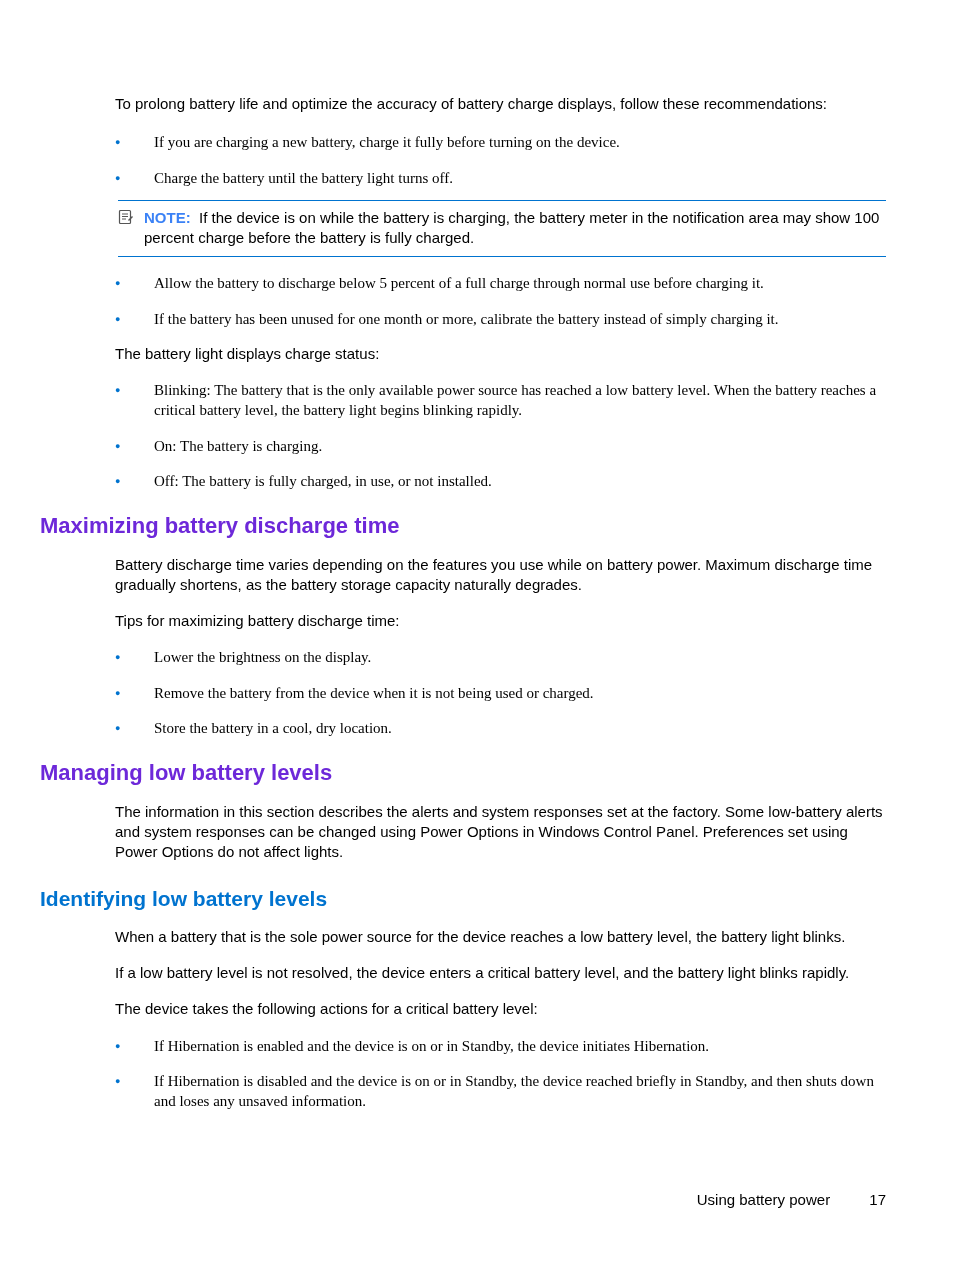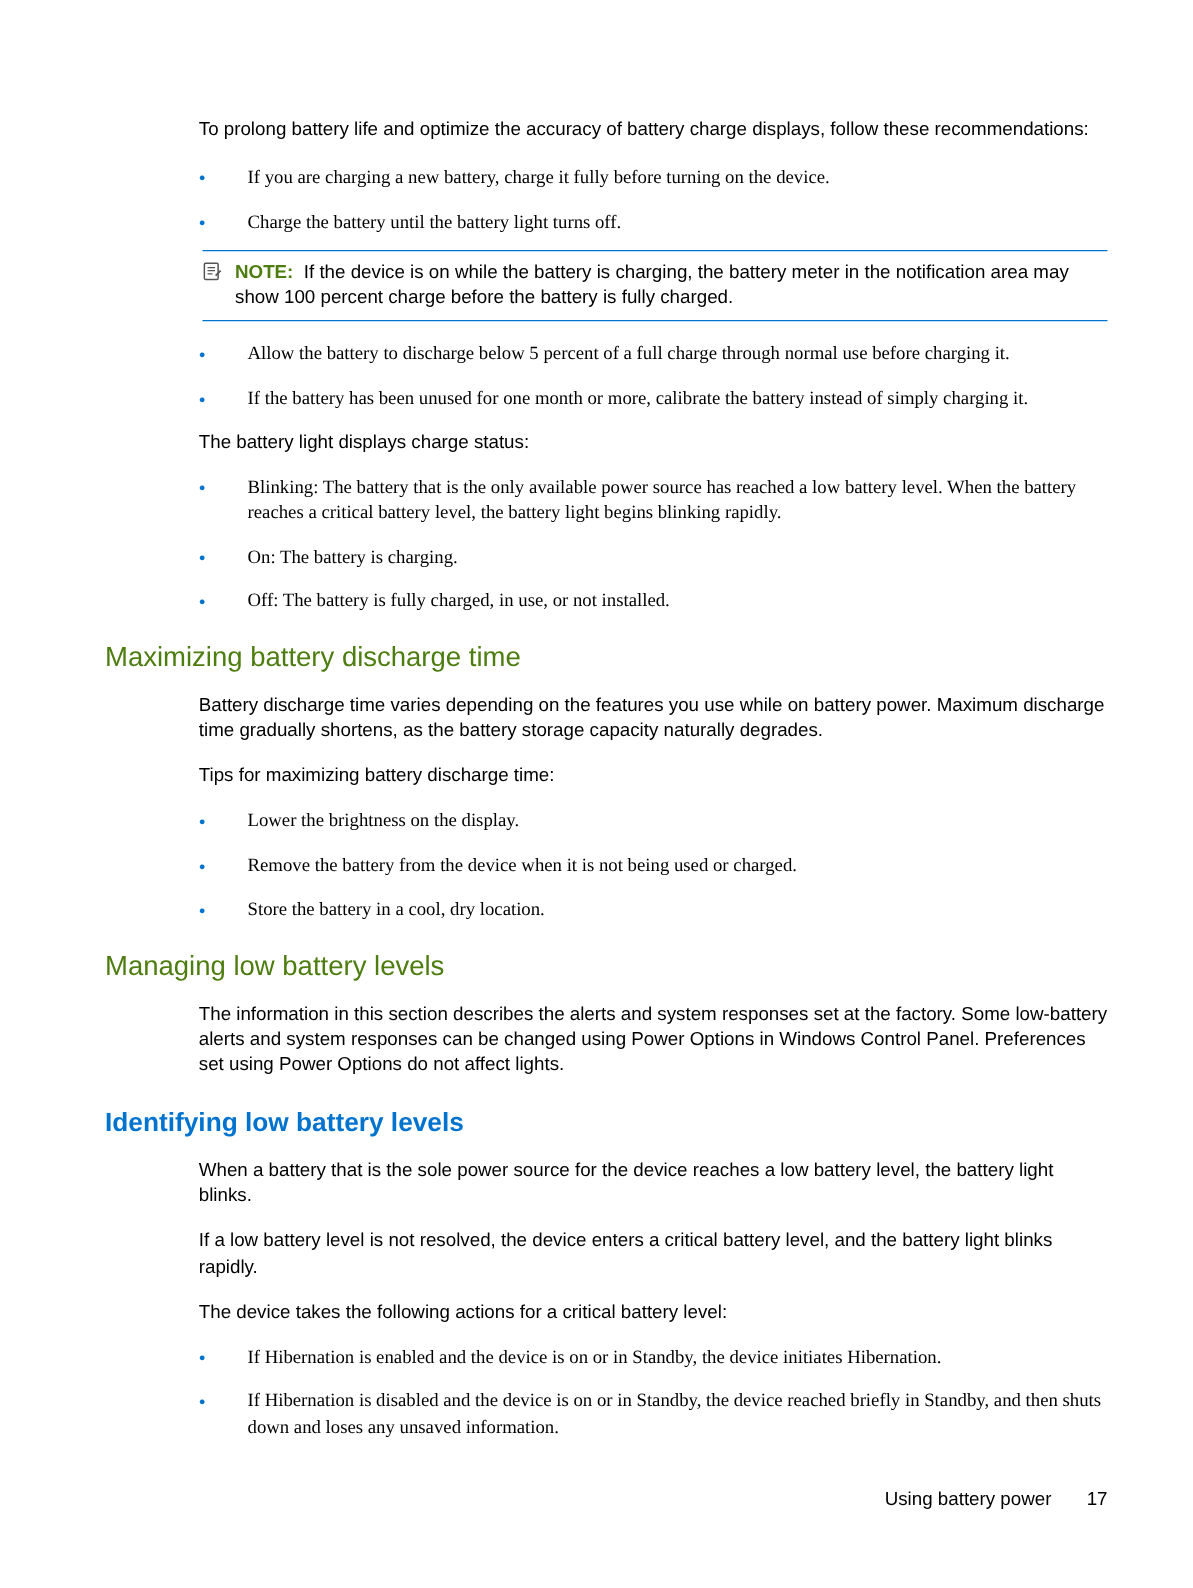--- a/index.html
+++ b/index.html
@@ -11,21 +11,21 @@
       font-family: Arial, Helvetica, sans-serif;
       background: #fff;
       width: 954px;
       height: 1270px;
       position: relative;
       font-size: 15px;
       line-height: 1.35;
       color: #000;
     }
     .page {
-      padding: 94px 68px 60px 84px;
+      padding: 94px 68px 60px 40px;
     }
     .intro {
       margin-left: 75px;
       margin-bottom: 18px;
     }
     ul.bullets {
       list-style: none;
       margin-left: 75px;
       margin-bottom: 14px;
       font-family: Liberation Serif, serif;
@@ -57,51 +57,51 @@
     }
     .note-icon {
       flex: 0 0 auto;
       margin-top: 1px;
     }
     .note-text {
       flex: 1;
     }
     .note-label {
       font-weight: bold;
-      color: #4d7c0f;
+      color: #3b82f6;
     }
     .para {
       margin-left: 75px;
       margin-bottom: 16px;
     }
     h2.section {
-      color: #4d7c0f;
+      color: #6d28d9;
       font-size: 22px;
-      font-weight: normal;
+      font-weight: bold;
       margin-top: 20px;
       margin-bottom: 14px;
     }
     h3.subsection {
       color: #0073cf;
       font-size: 21px;
       font-weight: bold;
       margin-top: 22px;
       margin-bottom: 14px;
     }
     .footer {
       position: absolute;
       bottom: 60px;
       right: 68px;
       font-size: 15px;
     }
     .footer-text {
       display: inline;
     }
     .footer-num {
-      margin-left: 24px;
+      margin-left: 35px;
     }
   </style>
 </head>
 <body>
 
 <div class="page">
 
   <p class="intro">To prolong battery life and optimize the accuracy of battery charge displays, follow these recommendations:</p>
 
   <ul class="bullets">

